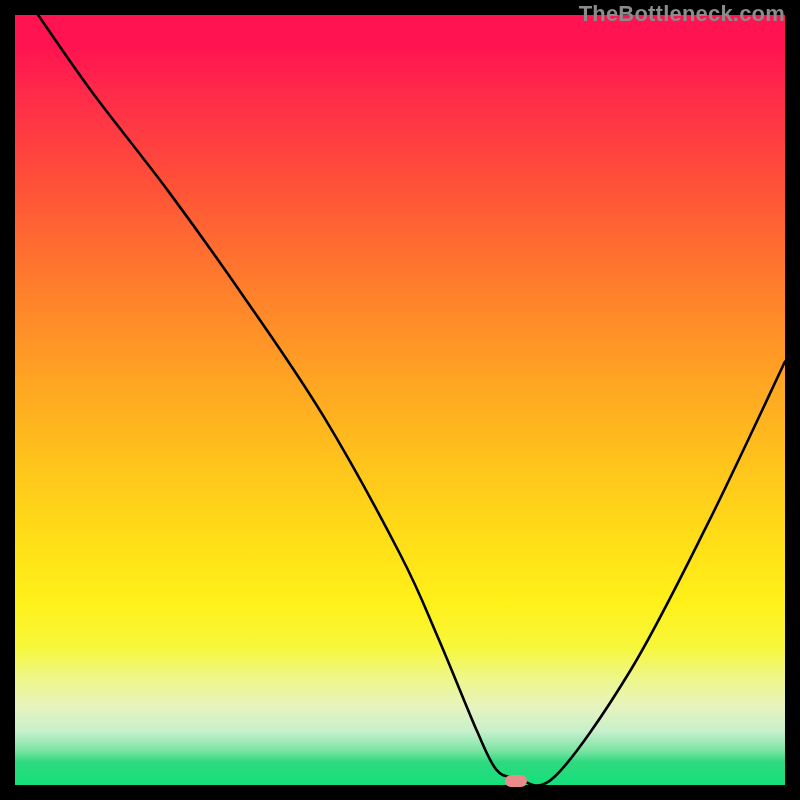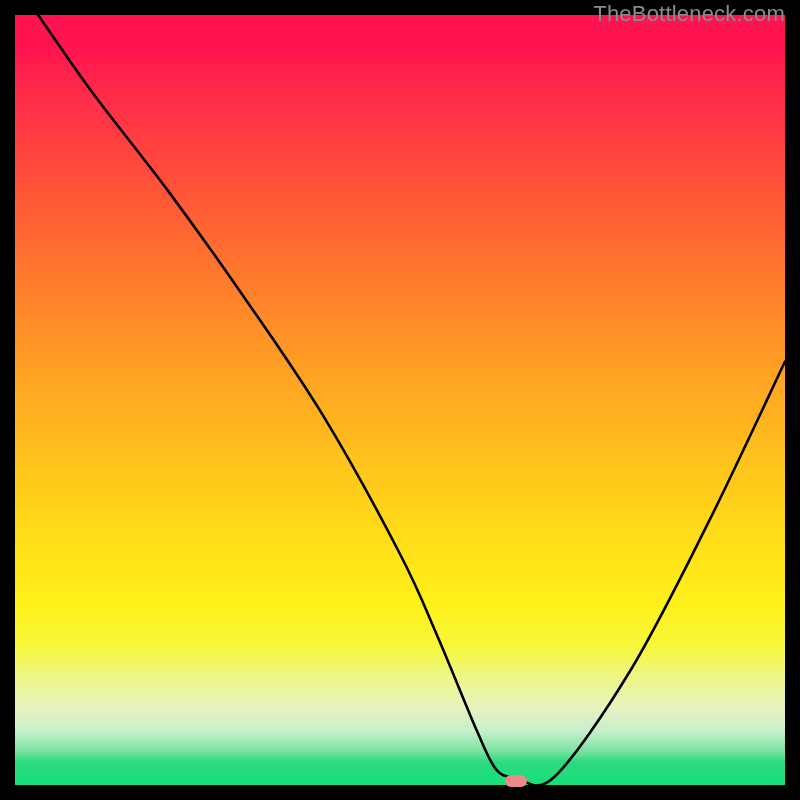--- a/index.html
+++ b/index.html
@@ -40,21 +40,21 @@
       #2fd980 97%,
       #13e07a 100%
     );
   }
   .watermark {
     position: absolute;
     top: 1px;
     right: 15px;
     color: #8b8b8b;
     font-size: 22px;
-    font-weight: 400;
+    font-weight: 700;
     letter-spacing: 0.2px;
   }
   svg.curve {
     position: absolute;
     left: 0;
     top: 0;
     width: 770px;
     height: 770px;
   }
   .marker {

